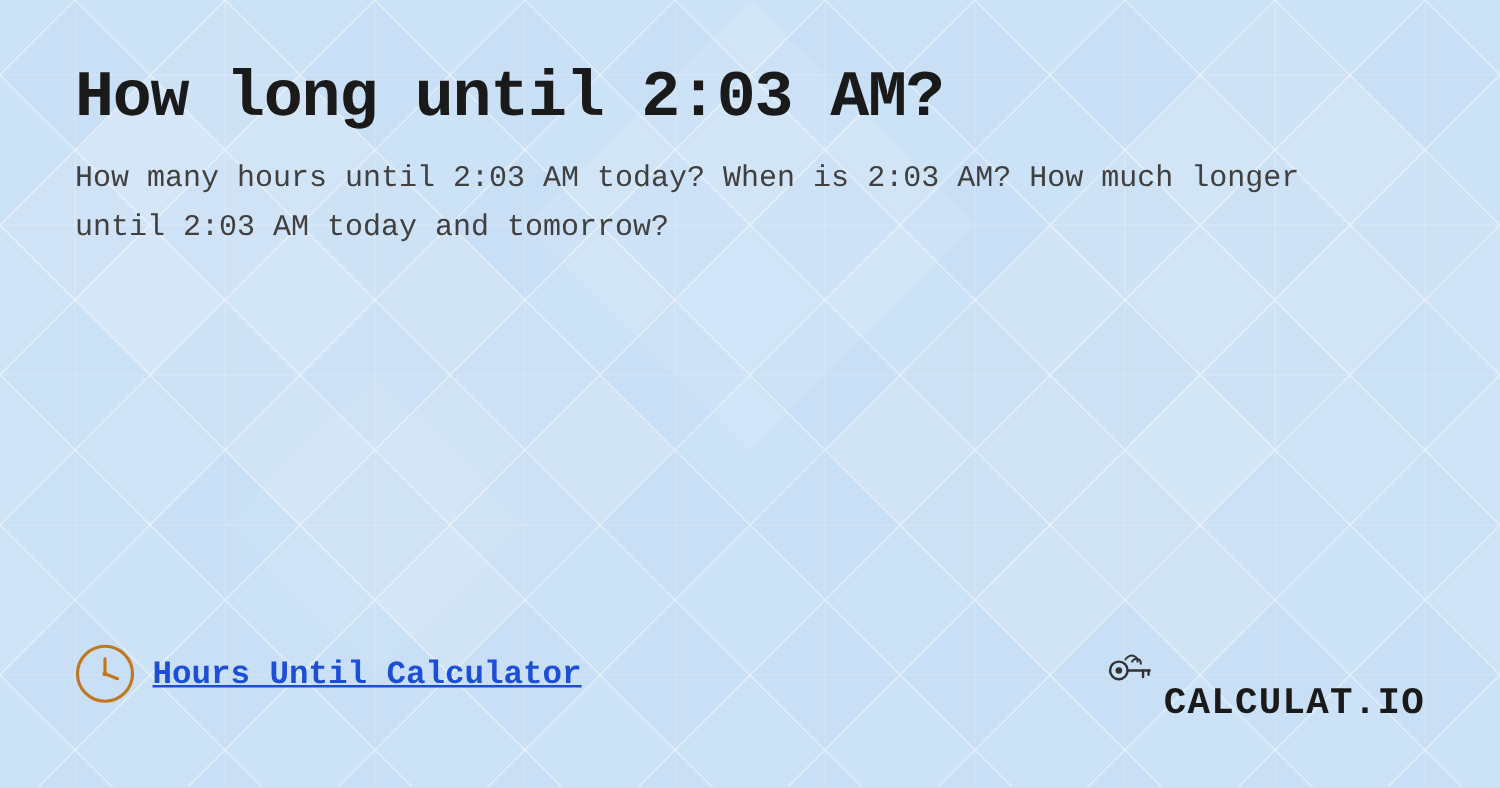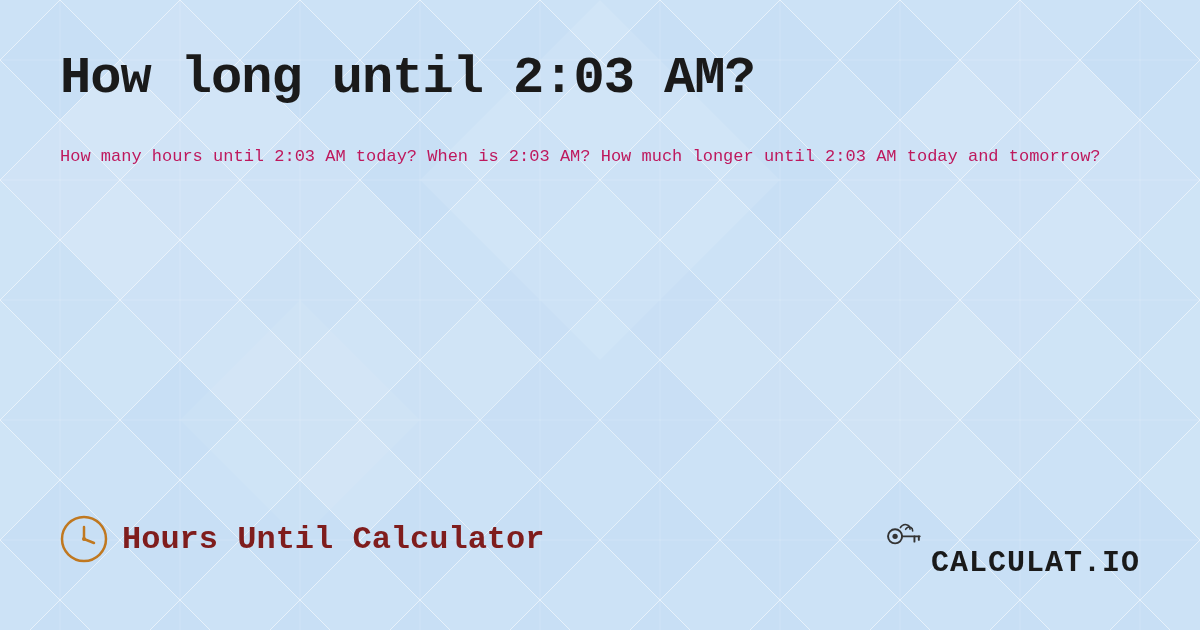--- a/index.html
+++ b/index.html
@@ -37,26 +37,26 @@
       justify-content: space-between;
     }
 
     .main-title {
       font-size: 52px;
       font-weight: 900;
       color: #1a1a1a;
       font-family: 'Courier New', Courier, monospace;
       letter-spacing: -1px;
       line-height: 1.1;
-      margin-bottom: 36px;
+      margin-bottom: 18px;
     }
 
     .description {
-      font-size: 17px;
-      color: #be185d;
+      font-size: 24px;
+      color: #404040;
       font-family: 'Courier New', Courier, monospace;
       line-height: 1.6;
       max-width: 1060px;
       font-weight: 400;
     }
 
     .footer {
       display: flex;
       align-items: center;
       justify-content: space-between;
@@ -69,24 +69,25 @@
       gap: 14px;
     }
 
     .clock-icon {
       width: 48px;
       height: 48px;
       flex-shrink: 0;
     }
 
     .footer-title {
-      font-size: 32px;
+      font-size: 26px;
       font-weight: 700;
-      color: #7f1d1d;
+      color: #1d4ed8;
       font-family: 'Courier New', Courier, monospace;
+      text-decoration: underline;
     }
 
     .footer-logo {
       display: flex;
       align-items: center;
       gap: 6px;
     }
 
     .logo-icon {
       width: 44px;

